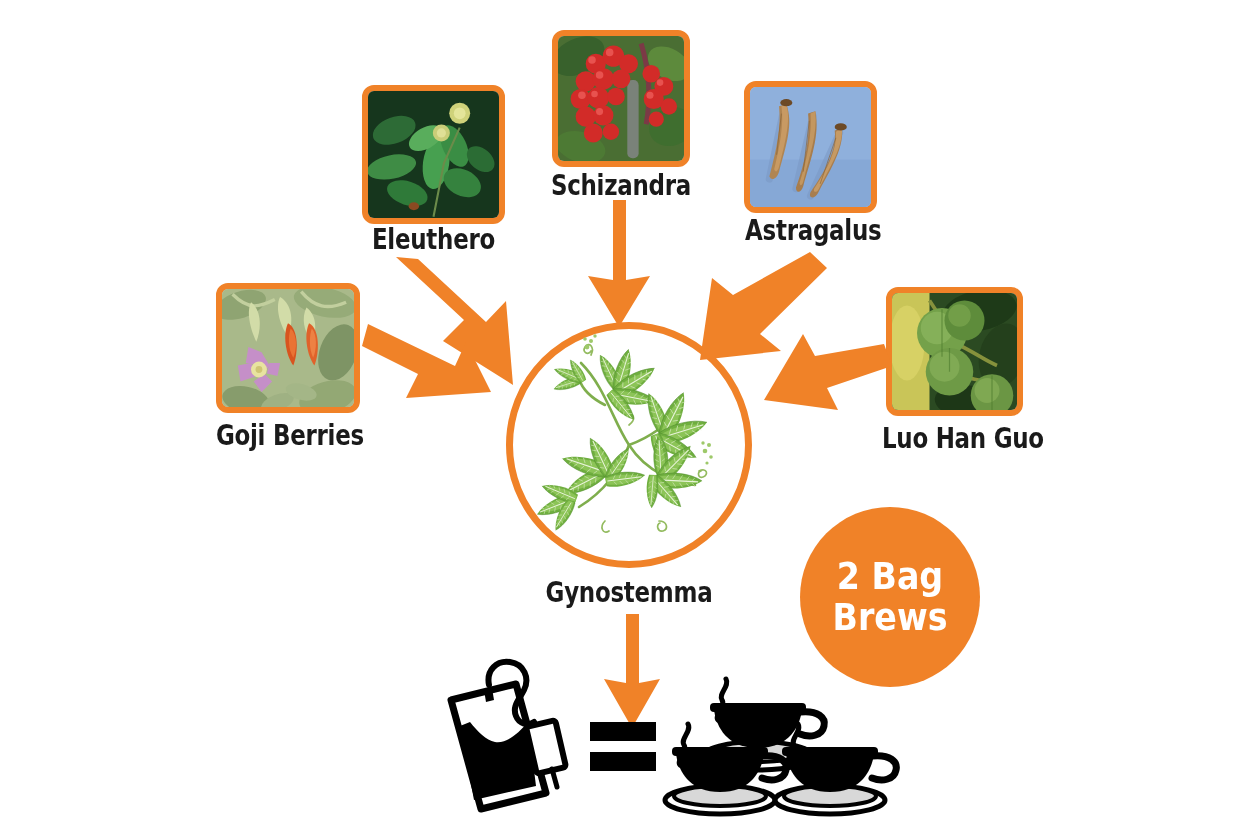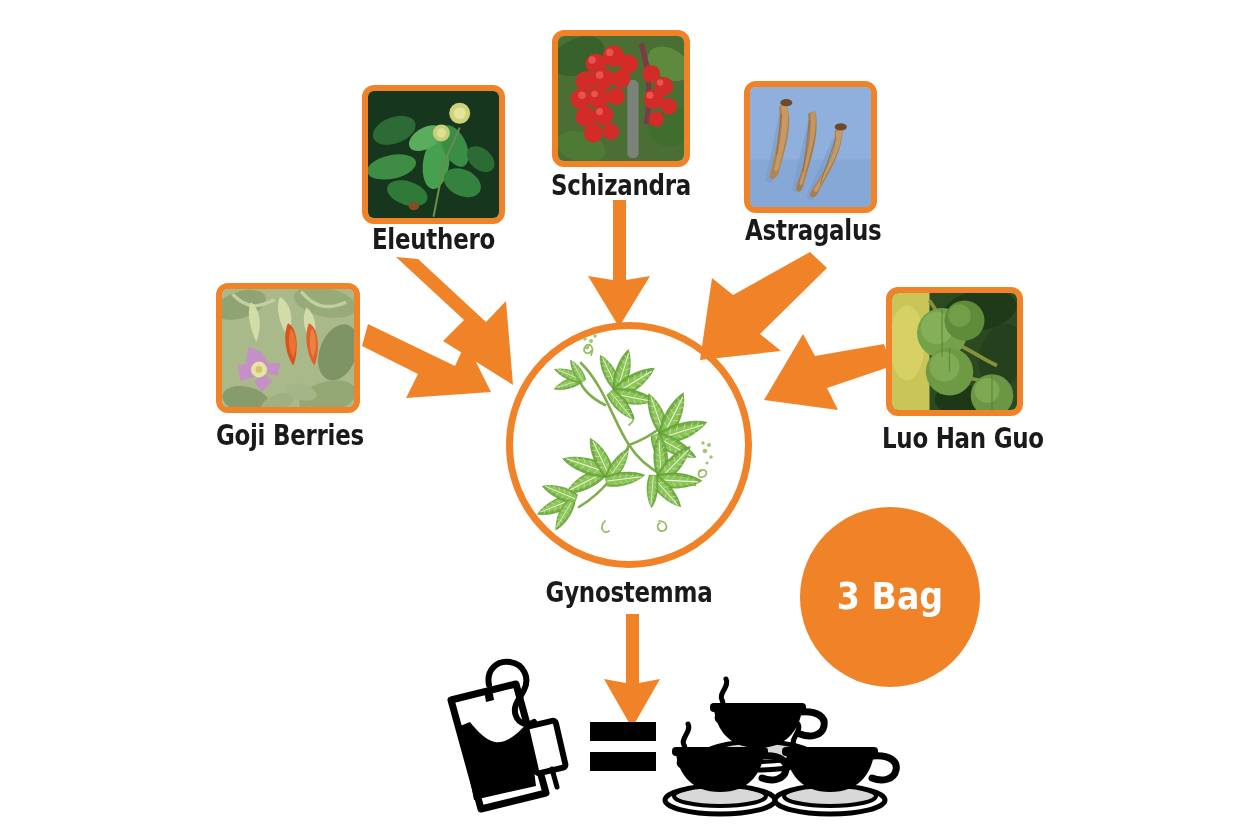--- a/index.html
+++ b/index.html
@@ -370,21 +370,22 @@
     <g fill="#F08228">
       <path d="M884 344 L892 366 L827 388 L838 410 L764 400 L803 334 L815 356 Z"></path>
     </g>
 
     <g fill="#F08228">
       <path d="M626 614 L639 614 L639 683 L660 679 L632 728 L604 679 L626 683 Z"></path>
     </g>
   </svg>
 
   <div id="badge" style="background: rgb(240, 130, 40);">
-    <span class="bl">3 Bag</span>
+    <span class="bl">2 Bag</span>
+    <span class="bl">Brews</span>
   </div>
 
   <svg class="svg-layer" viewBox="0 0 1250 838">
 
     <g>
       <path d="M451 700 L516 684 L546 793 L481 809 Z" fill="#ffffff" stroke="#000000" stroke-width="7" stroke-linejoin="round"></path>
       <path d="M460 726 L470 722 C478 732 486 740 495 742 C506 744 518 734 528 722 L536 786 L474 800 Z" fill="#000000"></path>
       <path d="M484 690 L492 688 L494 700 L486 702 Z" fill="#000000"></path>
       <path d="M489 685 C486 670 497 660 510 662 C524 664 530 678 524 690 C519 700 512 706 516 716 C519 724 528 726 534 722" fill="none" stroke="#000000" stroke-width="6" stroke-linecap="round"></path>
       <rect x="531" y="723" width="30" height="48" rx="3" transform="rotate(-13 546 747)" fill="#ffffff" stroke="#000000" stroke-width="6"></rect>

